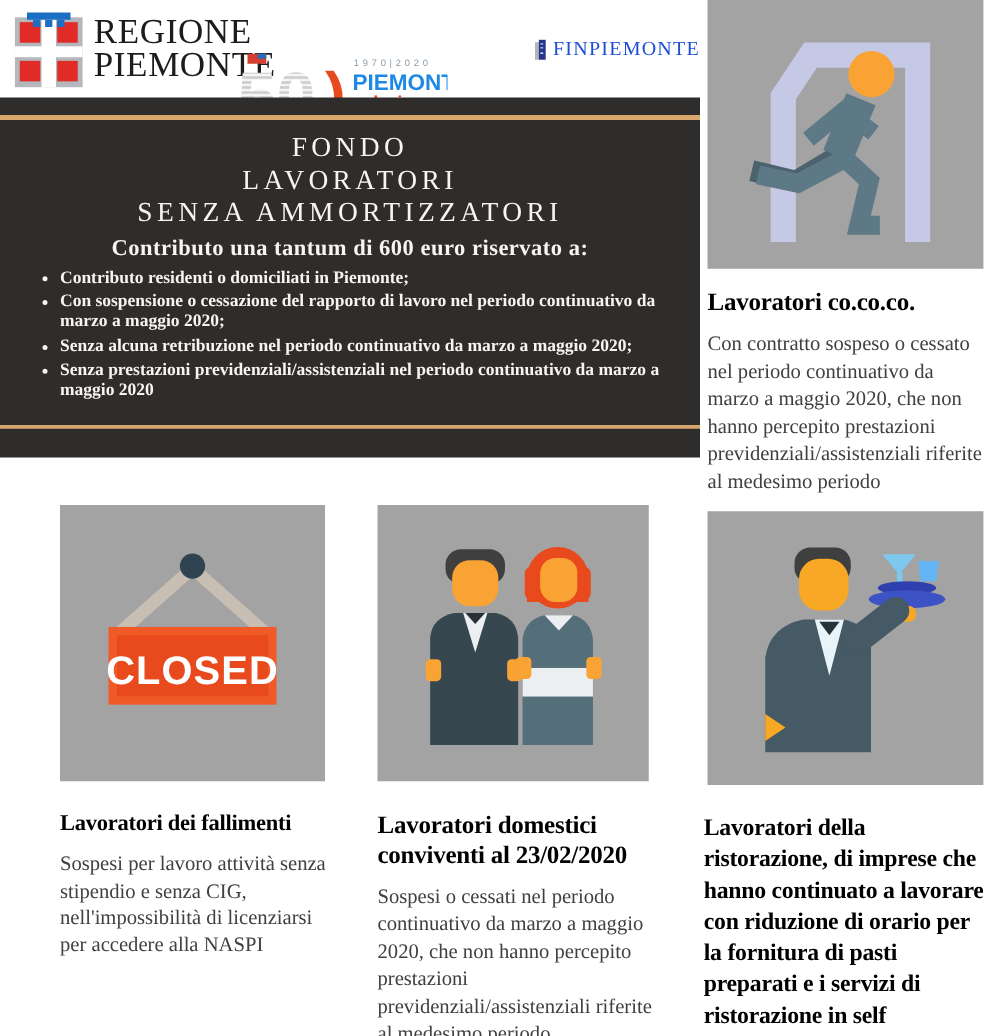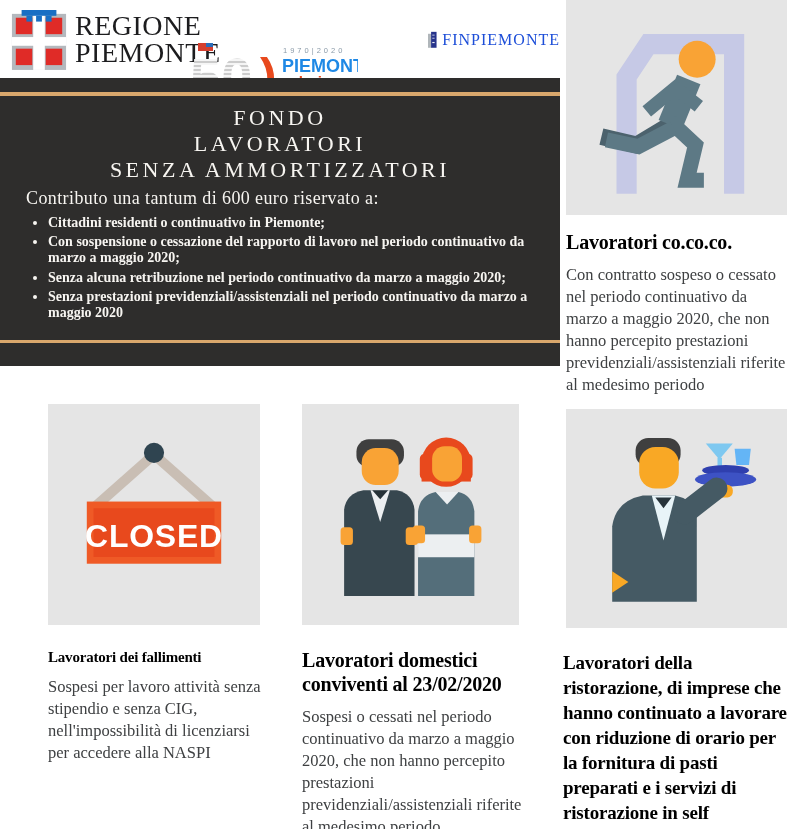--- a/index.html
+++ b/index.html
@@ -14,39 +14,39 @@
              display:flex;align-items:center;gap:5px;}
   .logo-finp .finp-text{font-size:16px;letter-spacing:1px;color:#1d4ed8;white-space:nowrap;}
 
   
   .fund-panel{position:absolute;left:0;top:78px;width:560px;height:288px;background:#2e2d2c;
               color:#f7f5f1;box-sizing:border-box;}
   .accent-top{position:absolute;left:0;right:0;top:14px;height:4px;background:#d9a76c;}
   .accent-bottom{position:absolute;left:0;right:0;bottom:23px;height:3px;background:#d9a76c;}
   .fund-inner{padding:27px 26px 0 26px;}
   .fund-title{text-align:center;font-size:22px;letter-spacing:3.5px;line-height:1.18;font-weight:400;}
-  .fund-subtitle{text-align:left;font-weight:normal;font-size:18px;margin-top:5px;letter-spacing:0.4px;}
+  .fund-subtitle{text-align:center;font-weight:bold;font-size:18px;margin-top:5px;letter-spacing:0.4px;}
   .fund-bullets{margin:6px 0 0 0;padding-left:22px;font-weight:bold;font-size:14px;line-height:1.16;}
   .fund-bullets li{margin-bottom:3px;}
 
   
-  .tile{position:absolute;background:#e5e5e5;display:flex;align-items:center;justify-content:center;}
+  .tile{position:absolute;background:#a3a3a3;display:flex;align-items:center;justify-content:center;}
   #tile-exit{left:566px;top:0;width:221px;height:215px;}
   #tile-closed{left:48px;top:404px;width:212px;height:221px;}
   #tile-couple{left:302px;top:404px;width:217px;height:221px;}
   #tile-waiter{left:566px;top:409px;width:221px;height:219px;}
 
   
   .card{position:absolute;}
   #card-cococo{left:566px;top:230px;width:222px;}
   #card-fallimenti{left:48px;top:648px;width:222px;}
   #card-domestici{left:302px;top:648px;width:228px;}
   #card-ristorazione{left:563px;top:650px;width:226px;}
   .card-title{font-weight:bold;font-size:20px;line-height:1.2;color:#000000;letter-spacing:-0.2px;}
-  #card-fallimenti .card-title{white-space:nowrap;font-size:15px;}
+  #card-fallimenti .card-title{white-space:nowrap;font-size:18px;}
   #card-ristorazione .card-title{font-size:19px;line-height:1.32;}
   .card-body{font-size:16.5px;line-height:1.33;color:#3e4042;margin-top:10px;}
 </style>
 </head>
 <body>
 
 <div class="page">
 
   <div class="logo-regione">
     <svg width="58" height="62" viewBox="0 0 60 64">
@@ -114,21 +114,21 @@
     <div class="accent-top"></div>
     <div class="accent-bottom"></div>
     <div class="fund-inner">
       <div class="fund-title">
         <div>FONDO</div>
         <div>LAVORATORI</div>
         <div>SENZA AMMORTIZZATORI</div>
       </div>
       <div class="fund-subtitle">Contributo una tantum di 600 euro riservato a:</div>
       <ul class="fund-bullets">
-        <li>Cittadini residenti o continuativo in Piemonte;</li>
+        <li>Contributo residenti o domiciliati in Piemonte;</li>
         <li>Con sospensione o cessazione del rapporto di lavoro nel periodo continuativo da marzo a maggio 2020;</li>
         <li>Senza alcuna retribuzione nel periodo continuativo da marzo a maggio 2020;</li>
         <li>Senza prestazioni previdenziali/assistenziali nel periodo continuativo da marzo a maggio 2020</li>
       </ul>
     </div>
   </div>
 
   <div class="card" id="card-cococo">
     <div class="card-title">Lavoratori co.co.co.</div>
     <div class="card-body">Con contratto sospeso o cessato nel periodo continuativo da marzo a maggio 2020, che non hanno percepito prestazioni previdenziali/assistenziali riferite al medesimo periodo</div>

